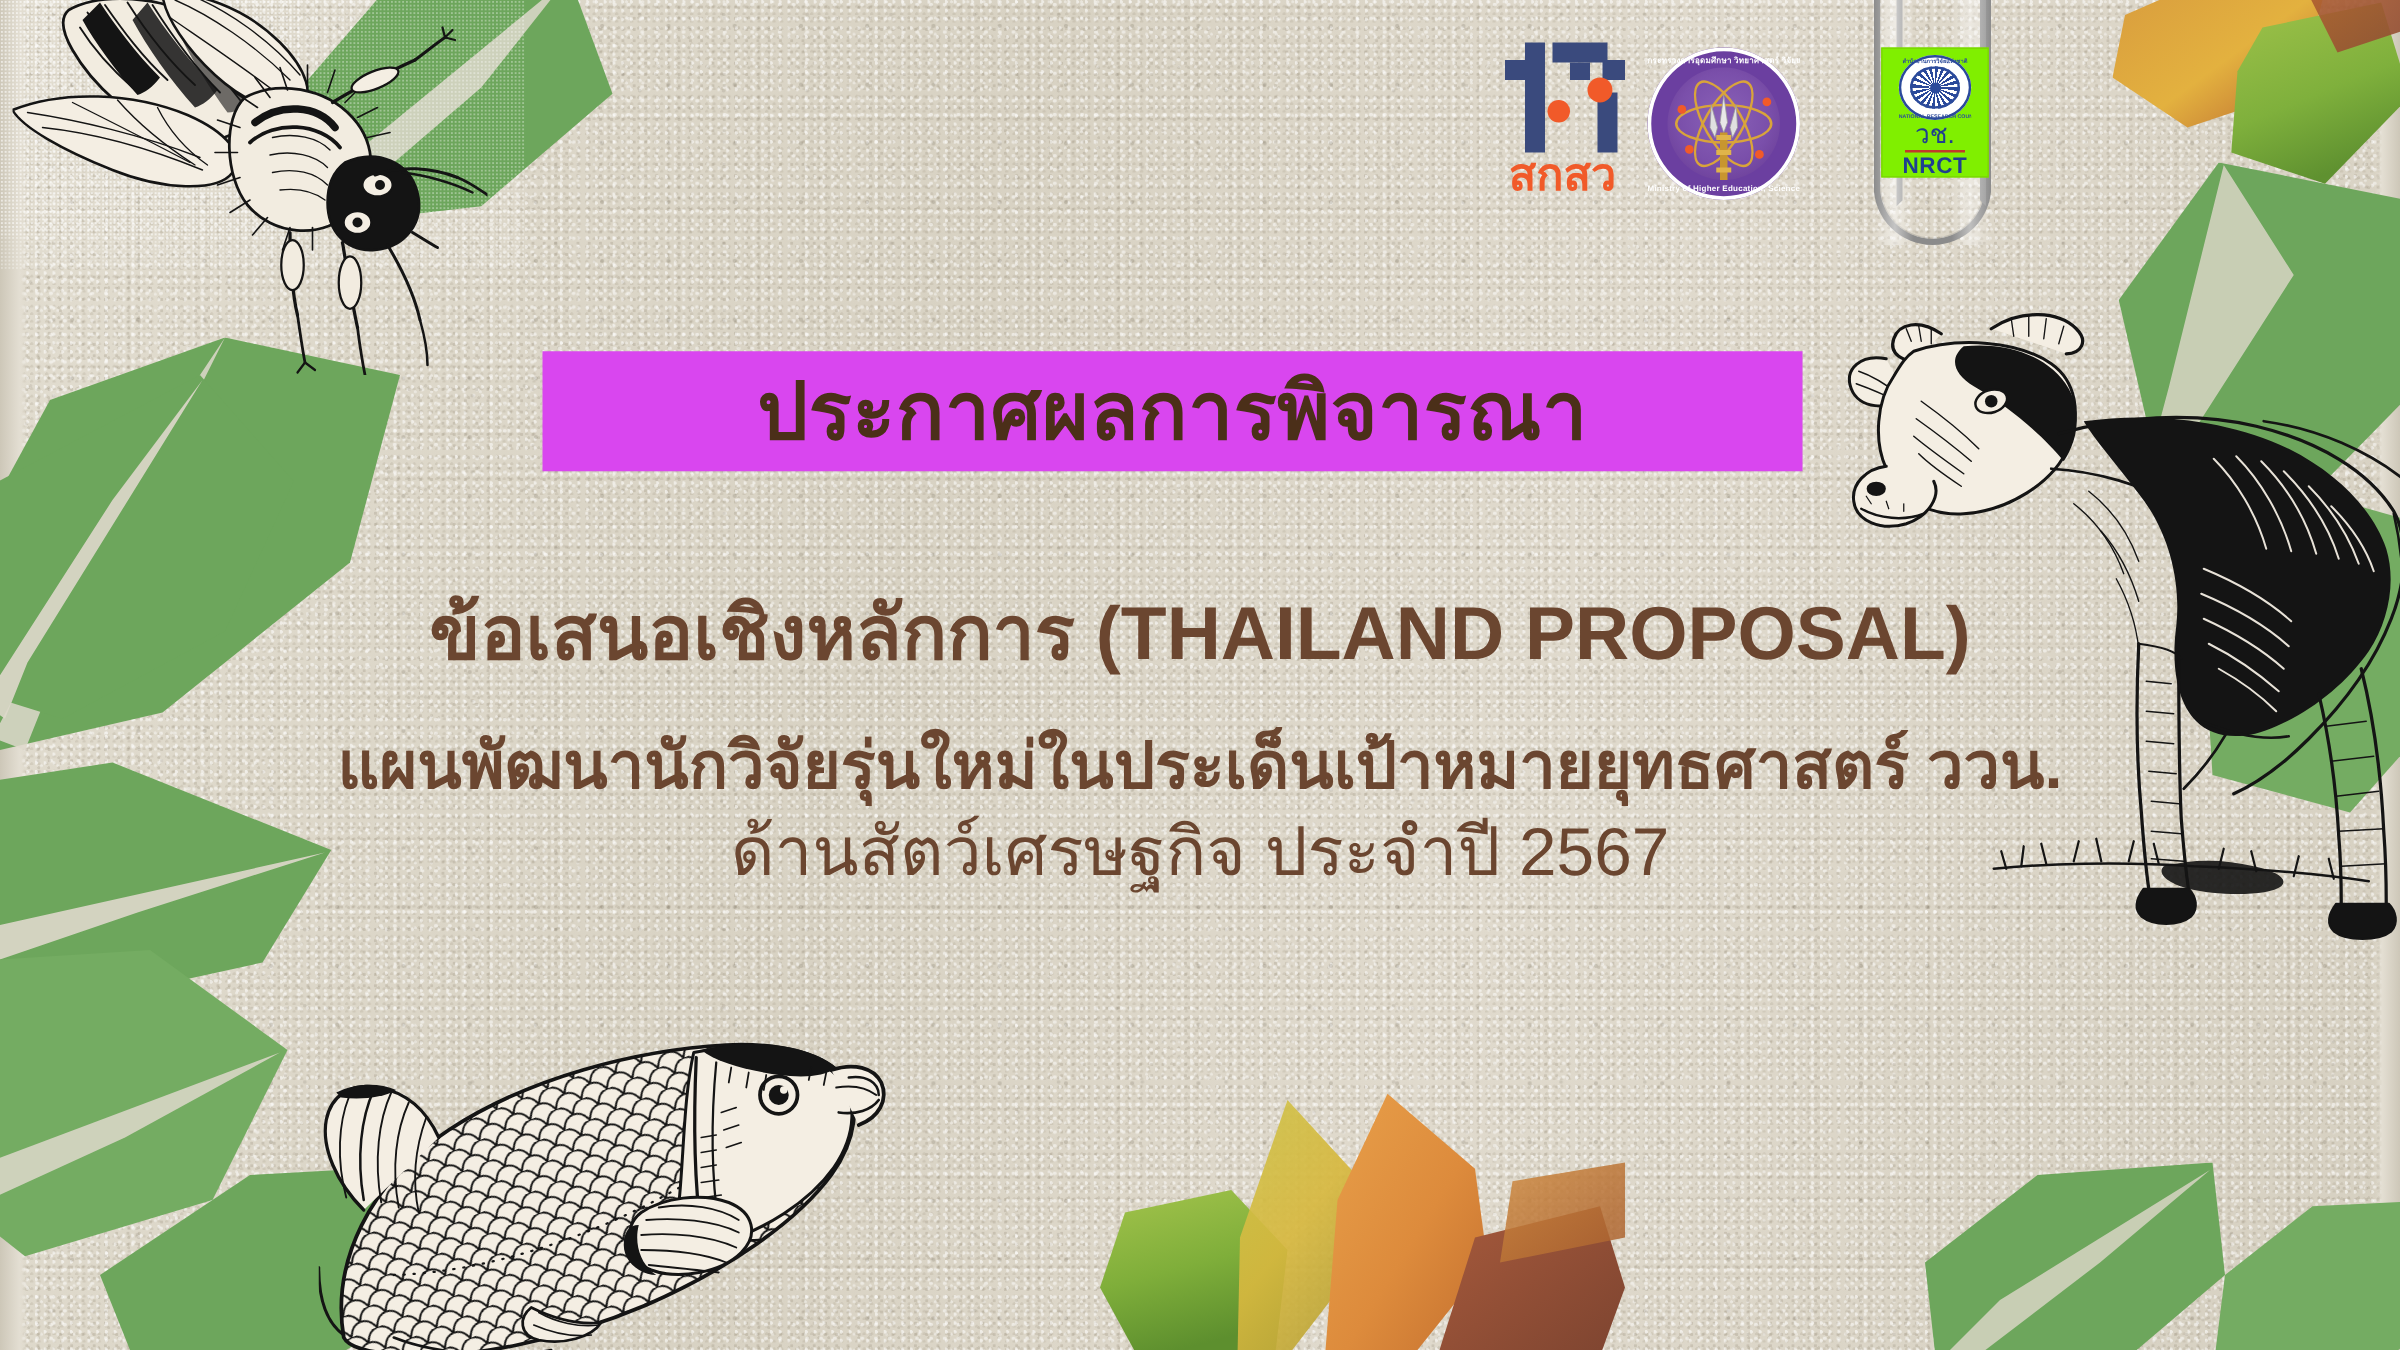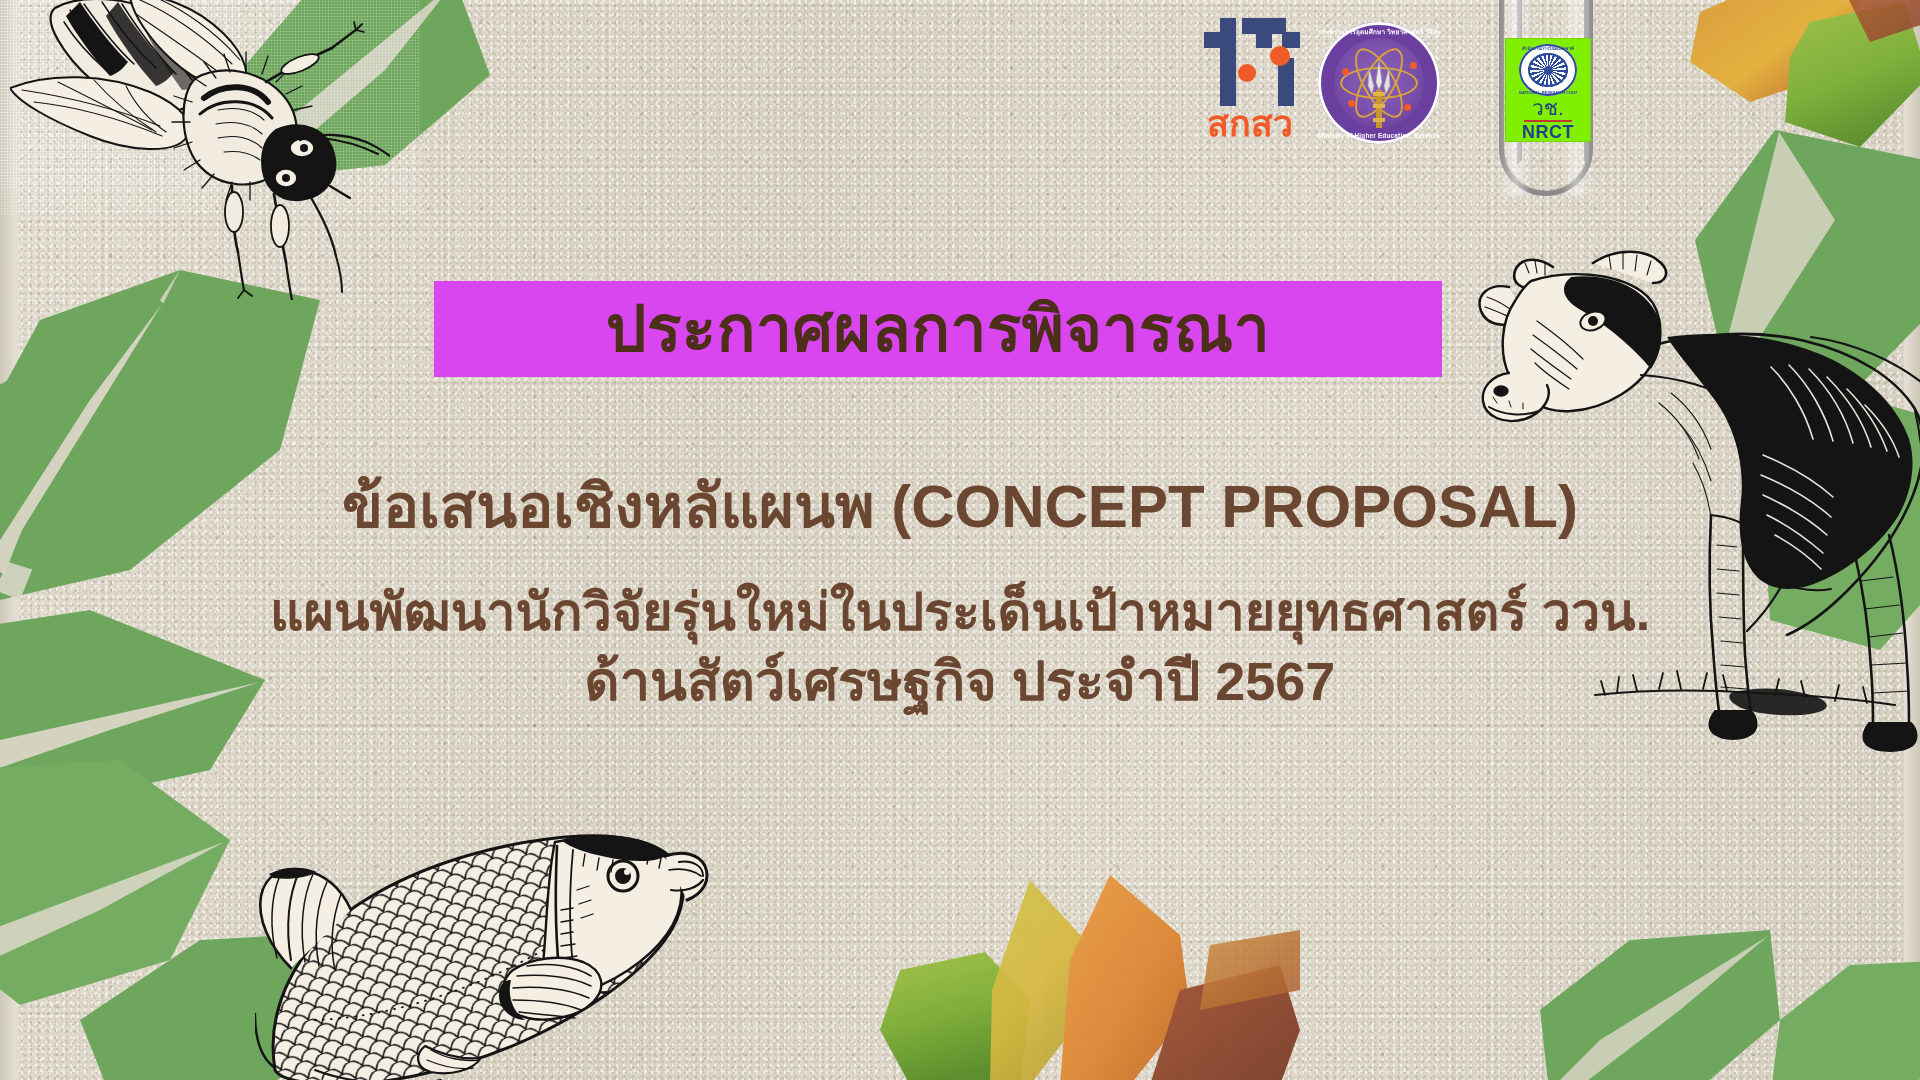--- a/index.html
+++ b/index.html
@@ -58,25 +58,25 @@
 
   
   .head-wrap { position:absolute; left:0; width:1920px; text-align:center; }
   #h-main {
     top:458px; font-size:60px; font-weight:bold; color:#6b4630; white-space:nowrap;
   }
   #h-sub1 {
     top:570px; font-size:52px; font-weight:bold; color:#6b4630; white-space:nowrap;
   }
   #h-sub2 {
-    top:638px; font-size:54px; font-weight:bold; color:#6b4630; white-space:nowrap;
-  }
-
-  
-  #logo-row { position:absolute; left:1190px; top:8px; width:430px; height:160px; }
+    top:638px; font-size:54px; font-weight:normal; color:#6b4630; white-space:nowrap;
+  }
+
+  
+  #logo-row { position:absolute; left:1190px; top:24px; width:430px; height:160px; }
 
   
   #logo-tsri { position:absolute; left:0; top:10px; width:120px; height:140px; }
   .tsri-mark { position:absolute; left:14px; top:0; width:96px; height:88px; }
   .tb { position:absolute; background:#3a4a7d; }
   .tdot { position:absolute; background:#f15a29; border-radius:50%; }
   #tsri-word {
     position:absolute; left:0; top:88px; width:120px; text-align:center;
     font-size:36px; font-weight:bold; color:#f15a29; line-height:1;
   }
@@ -652,17 +652,17 @@
         </svg>
       </div>
     </div>
 
   </div>
 
   <div id="banner">
     <div id="banner-text">ประกาศผลการพิจารณา</div>
   </div>
 
-  <div class="head-wrap" id="h-main">ข้อเสนอเชิงหลัแผนพ (CONCEPT PROPOSAL)</div>
+  <div class="head-wrap" id="h-main">ข้อเสนอเชิงหลักการ (THAILAND PROPOSAL)</div>
   <div class="head-wrap" id="h-sub1">แผนพัฒนานักวิจัยรุ่นใหม่ในประเด็นเป้าหมายยุทธศาสตร์ ววน.</div>
   <div class="head-wrap" id="h-sub2">ด้านสัตว์เศรษฐกิจ ประจำปี 2567</div>
 
 </div>
 
 </body></html>

